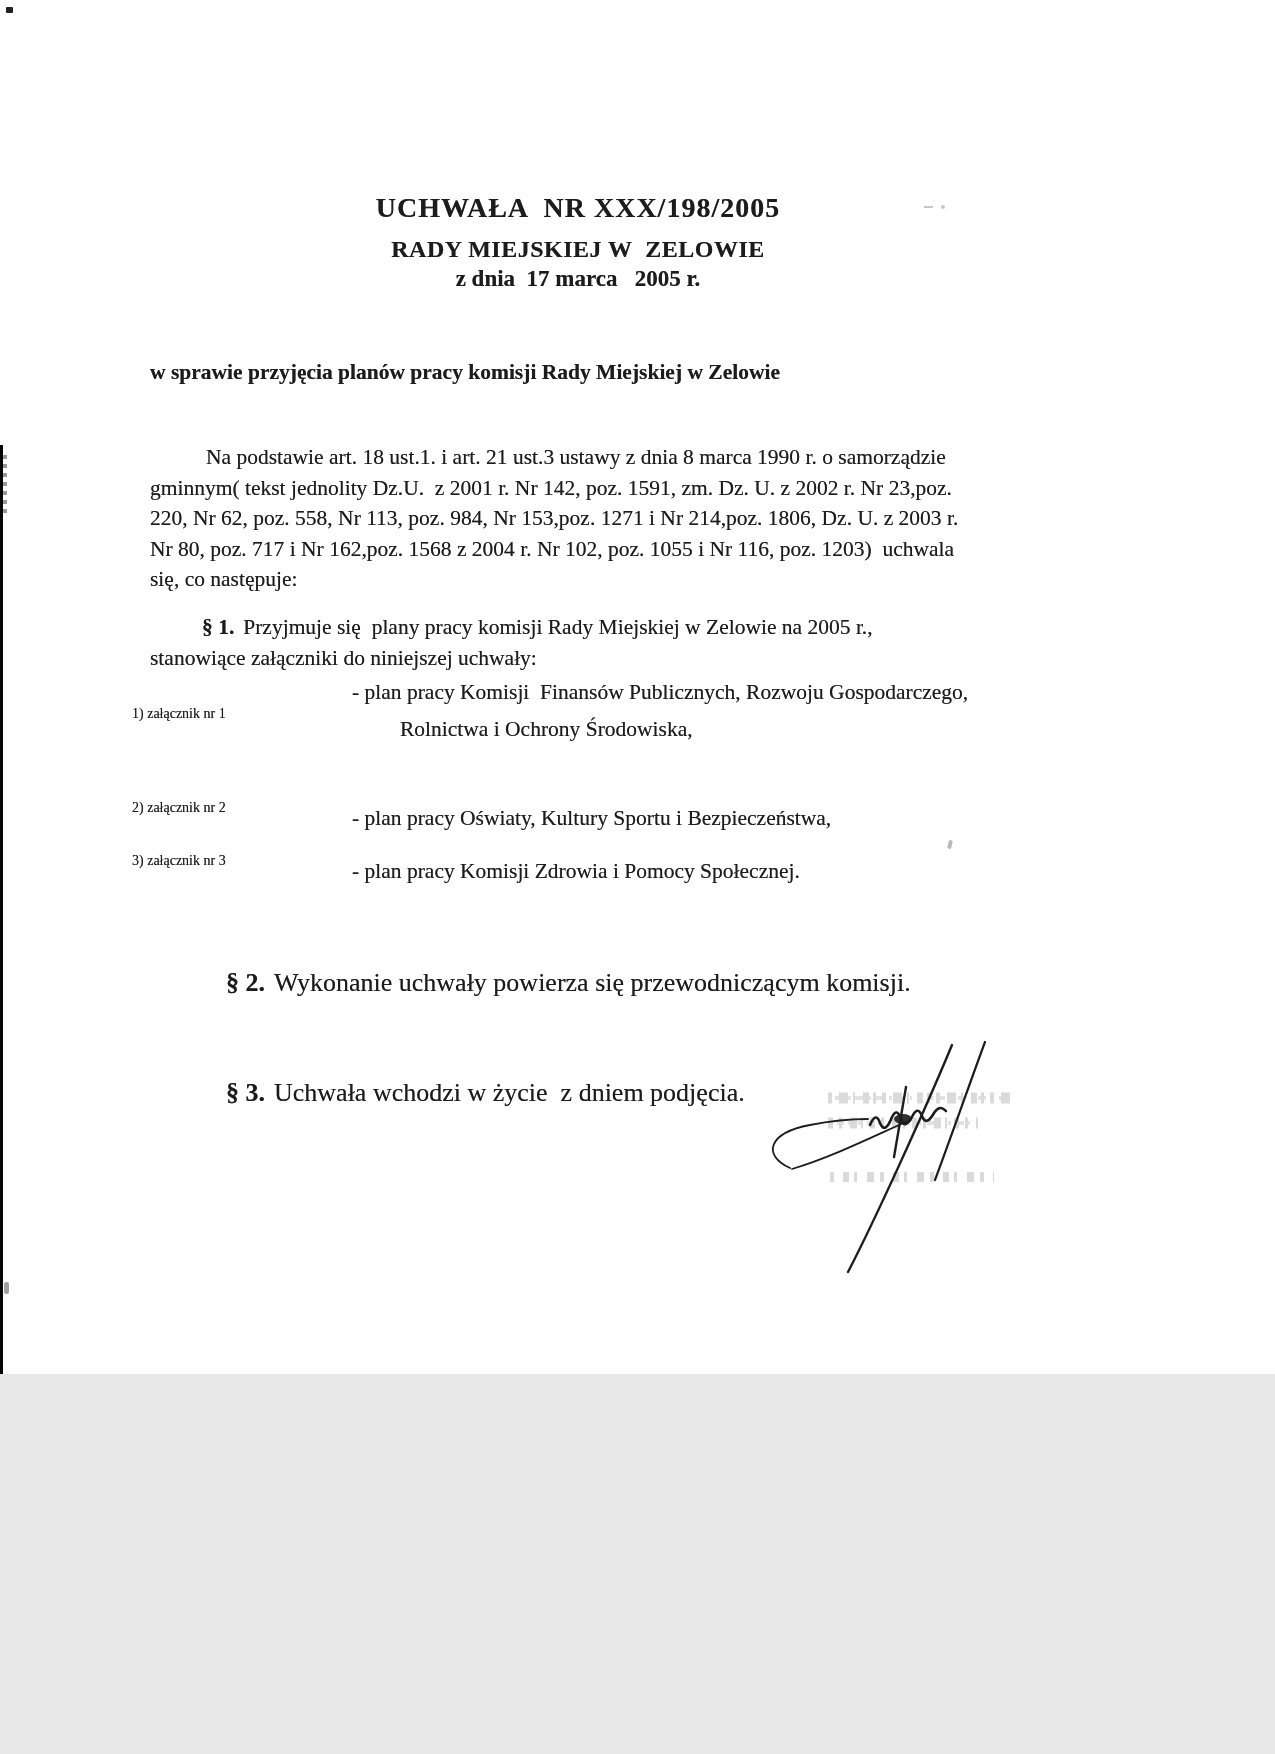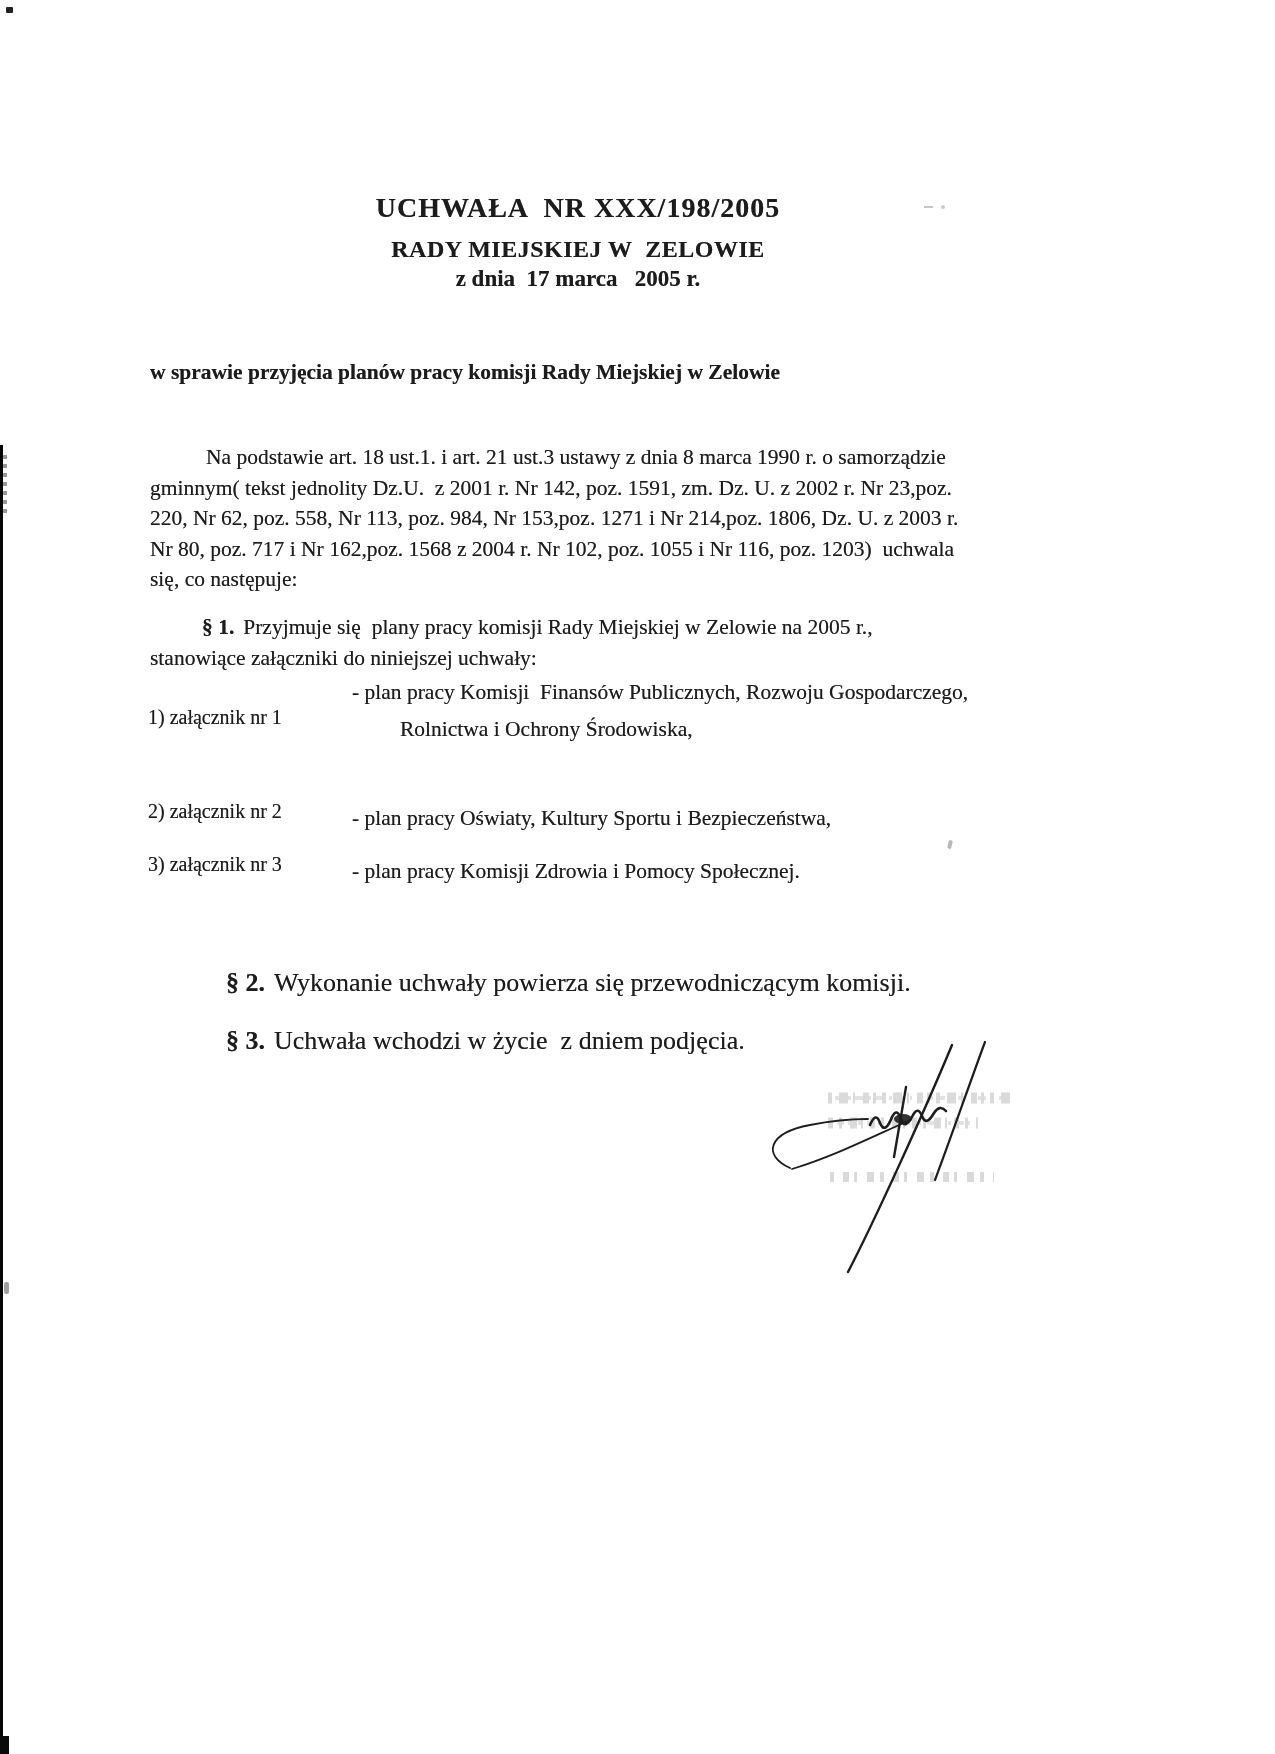--- a/index.html
+++ b/index.html
@@ -1,18 +1,18 @@
 <!DOCTYPE html>
 <html><head>
 <meta charset="utf-8">
 <style>
   html,body{margin:0;padding:0;background:#e8e8e8;}
   .page{
     position:relative;
-    width:1275px;height:1754px;
+    width:1275px;height:1374px;
     background:#ffffff;
     overflow:hidden;
     font-family:"Liberation Serif","DejaVu Serif",serif;
     color:#1c1c1c;
   }
   .ink{ text-shadow:0 0 0.6px rgba(40,40,40,0.65); }
   .line{ white-space:pre; }
   .b{ font-weight:bold; margin-right:9px; }
 
   .title-block{
@@ -32,21 +32,21 @@
     position:absolute; left:150px; top:442px; width:960px;
     font-size:21.5px; line-height:30.5px;
   }
   .indent{ text-indent:56px; }
 
   .sec1{
     position:absolute; left:150px; top:612px; width:900px;
     font-size:21.5px; line-height:31px;
   }
 
-  .att-label{ position:absolute; left:148px; font-size:20px; white-space:pre; }
+  .att-label{ position:absolute; left:132px; font-size:14px; white-space:pre; }
   .att-text{ position:absolute; left:352px; font-size:21.5px; line-height:37px; }
   .att-text .wrap2{ padding-left:48px; }
 
   .sec-par{ position:absolute; left:150px; font-size:26px; white-space:pre; }
   .sec-par .pad{ display:inline-block; width:50px; }
 
   
   .edge-line{ position:absolute; left:0; top:445px; width:3px; height:1309px; background:#050505; }
   .edge-blob{ position:absolute; left:0; top:1736px; width:9px; height:18px; background:#0a0a0a; }
   .edge-speck-a{ position:absolute; left:3px; top:455px; width:4px; height:60px;
@@ -108,21 +108,21 @@
 
   <div class="att-label" style="top:853px;">3) załącznik nr 3</div>
   <div class="att-text" style="top:853px;">
     <div class="line">- plan pracy Komisji Zdrowia i Pomocy Społecznej.</div>
   </div>
 
   <div class="sec-par" style="top:938px;">
     <span class="pad"></span><span class="b">§ 2.</span><span>Wykonanie uchwały powierza się przewodniczącym komisji.</span>
   </div>
 
-  <div class="sec-par" style="top:996px;font-family:Liberation Serif, serif;">
+  <div class="sec-par" style="top:1048px;font-family:Liberation Serif, serif;">
     <span class="pad"></span><span class="b">§ 3.</span><span>Uchwała wchodzi w życie  z dniem podjęcia.</span>
   </div>
 
   <svg class="signature" viewBox="0 0 320 270">
 
     <g stroke="#7d7d7d" fill="none" opacity="0.28">
       <path d="M118 83 H 302" stroke-width="11" stroke-dasharray="4 7 9 5 2 8 6 4 3 6"></path>
       <path d="M118 83 H 302" stroke-width="4" stroke-dasharray="2 5 6 7 3 4 8 6" opacity="0.8"></path>
       <path d="M118 108 H 268" stroke-width="11" stroke-dasharray="5 6 3 8 7 4 2 7"></path>
       <path d="M118 108 H 268" stroke-width="4" stroke-dasharray="3 6 7 4 2 8" opacity="0.8"></path>

